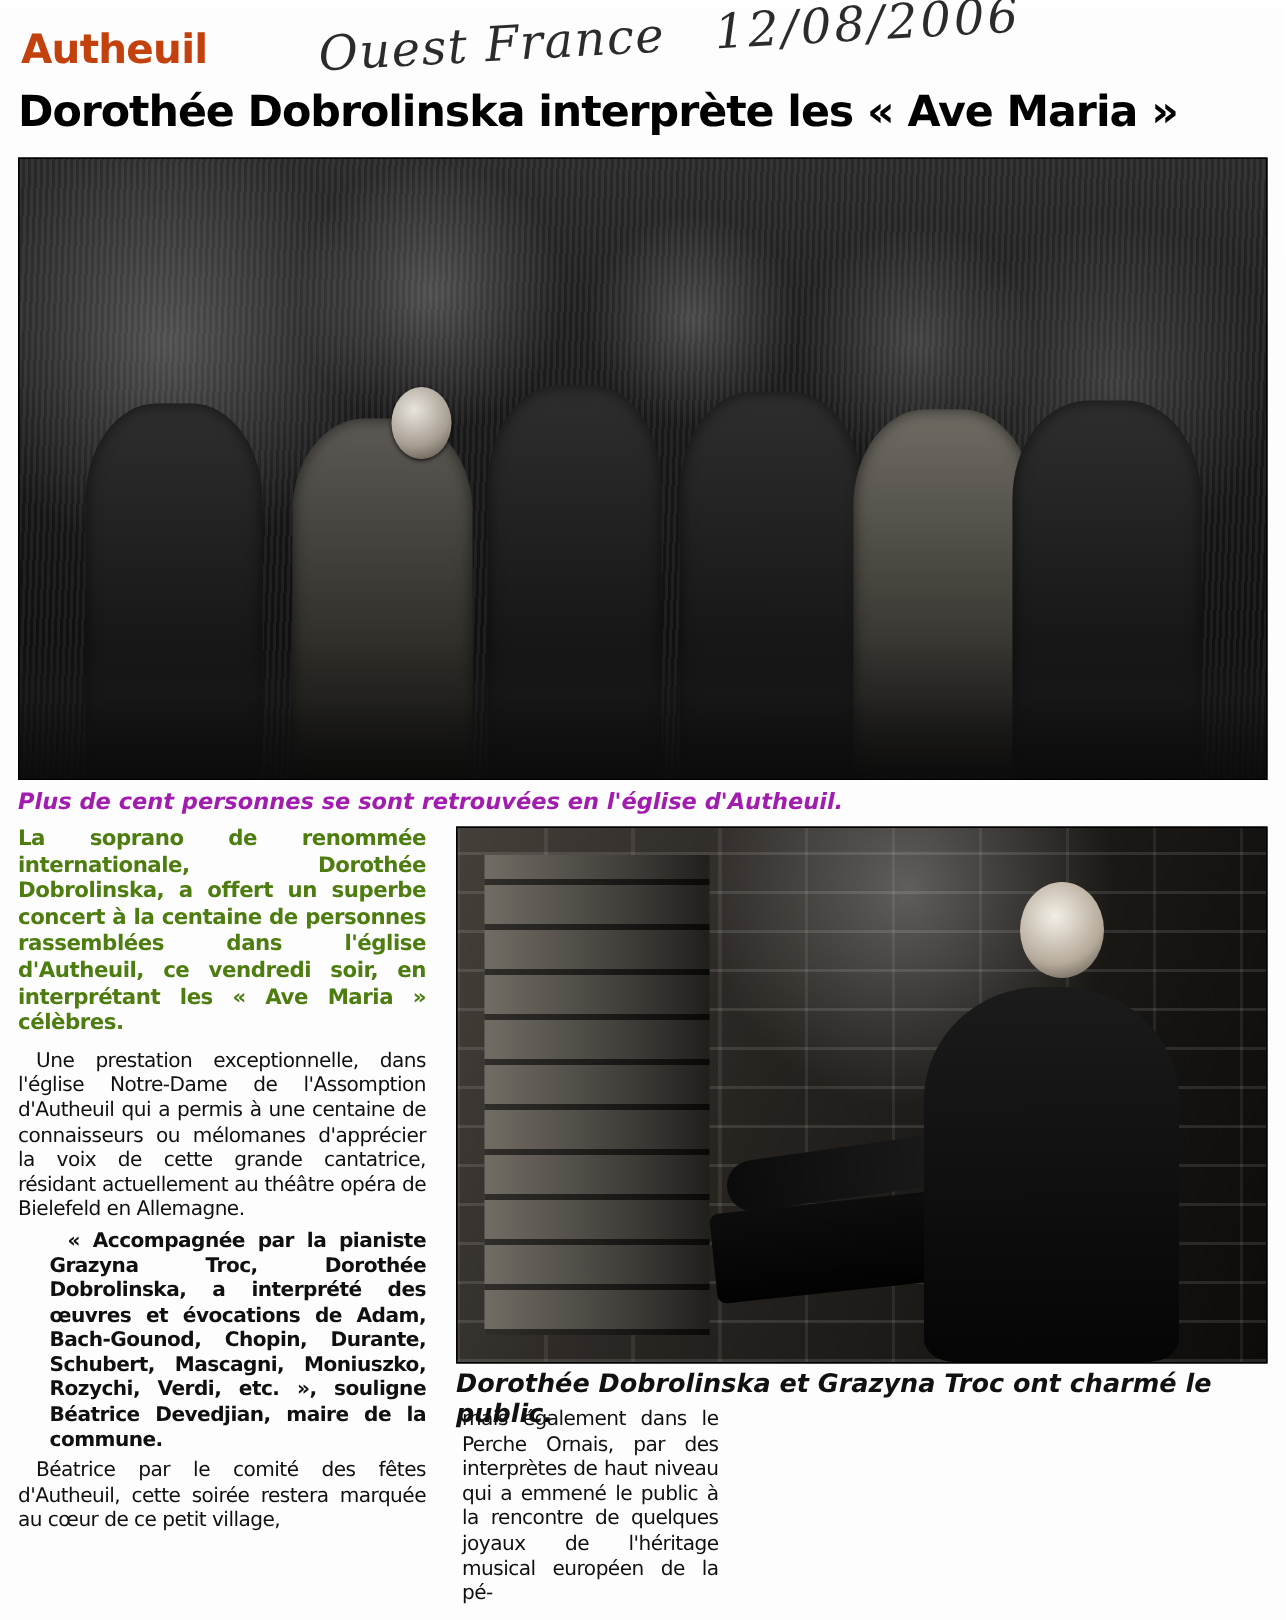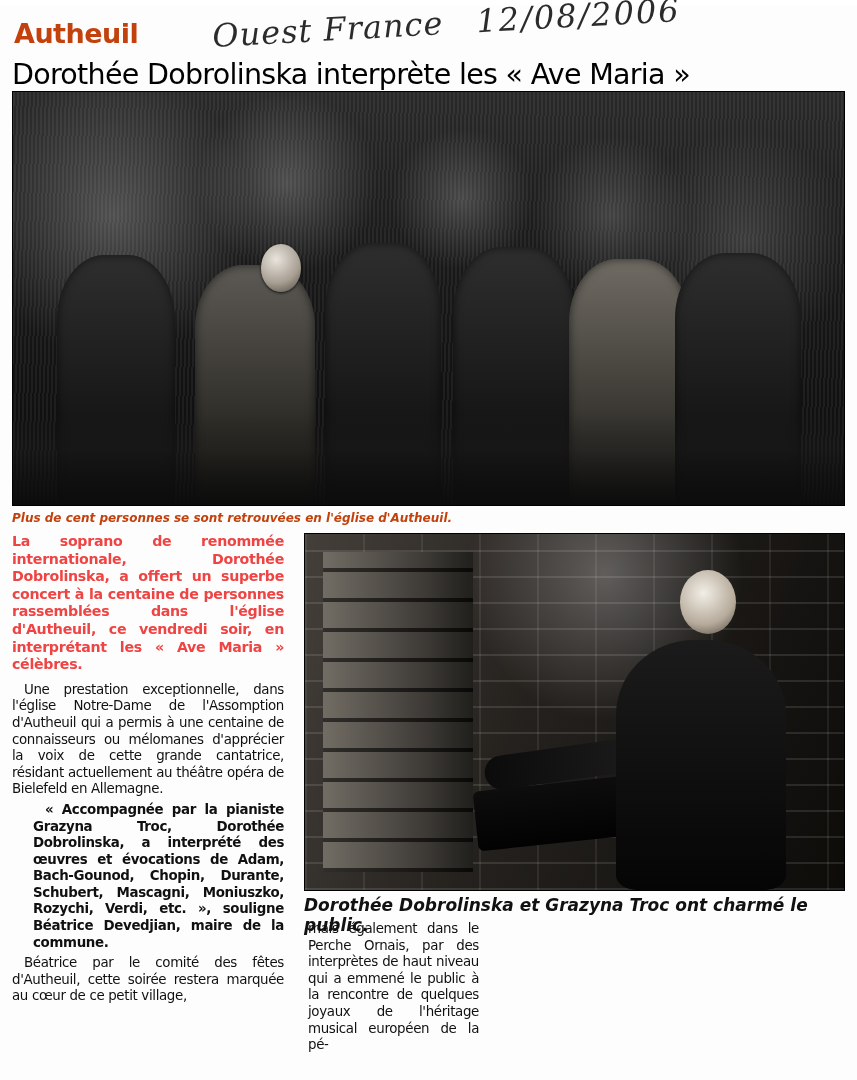--- a/index.html
+++ b/index.html
@@ -52,23 +52,23 @@
     letter-spacing: 1px;
     white-space: nowrap;
     opacity: 0.92;
   }
   .handwriting .hw-date {
     margin-left: 22px;
     letter-spacing: 2px;
   }
 
   .headline {
-    margin: 2px 12px 0 12px;
-    font-family: "DejaVu Sans", sans-serif;
-    font-weight: normal;
+    margin: 2px 12px 14px 12px;
+    font-family: "DejaVu Sans", sans-serif;
+    font-weight: bold;
     font-size: 28.5px;
     letter-spacing: -0.7px;
     color: #000;
     white-space: nowrap;
   }
 
   
   .photo-main {
     margin: 0 12px;
     width: 833px;
@@ -110,41 +110,41 @@
     left: 0; right: 0; bottom: 0;
     height: 92px;
     background: linear-gradient(180deg, rgba(0,0,0,0) 0%, rgba(30,30,30,0.4) 40%, rgba(12,12,12,0.95) 100%);
   }
 
   .caption {
     margin: 5px 12px 8px 12px;
     font-family: "DejaVu Sans", sans-serif;
     font-style: italic;
     font-weight: bold;
-    font-size: 12px;
-    color: #c2410c;
+    font-size: 15px;
+    color: #a21caf;
   }
 
   
   .body-area {
     margin: 0 12px;
     position: relative;
     width: 833px;
   }
   .lead-col {
     width: 272px;
     float: left;
   }
   .lead {
     font-family: "DejaVu Sans", sans-serif;
     font-weight: bold;
     font-size: 14.2px;
     line-height: 17.6px;
     letter-spacing: -0.3px;
-    color: #ef4444;
+    color: #4d7c0f;
     text-align: justify;
     margin: 0 0 8px 0;
   }
   .para {
     font-family: "DejaVu Sans", sans-serif;
     font-size: 13.4px;
     line-height: 16.6px;
     letter-spacing: -0.35px;
     color: #101010;
     text-align: justify;

